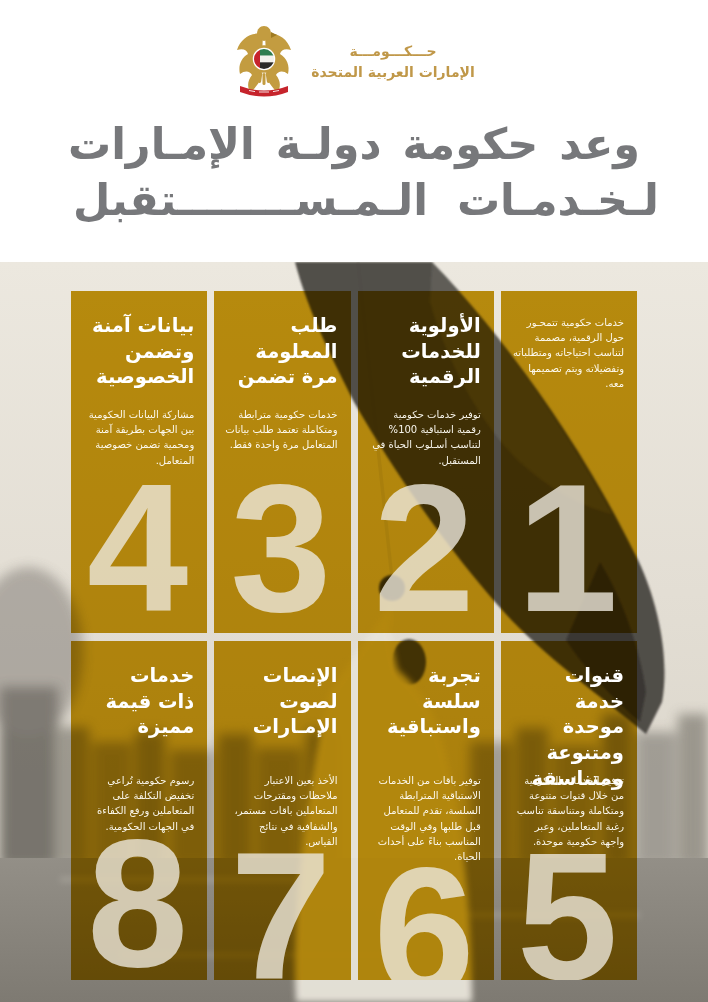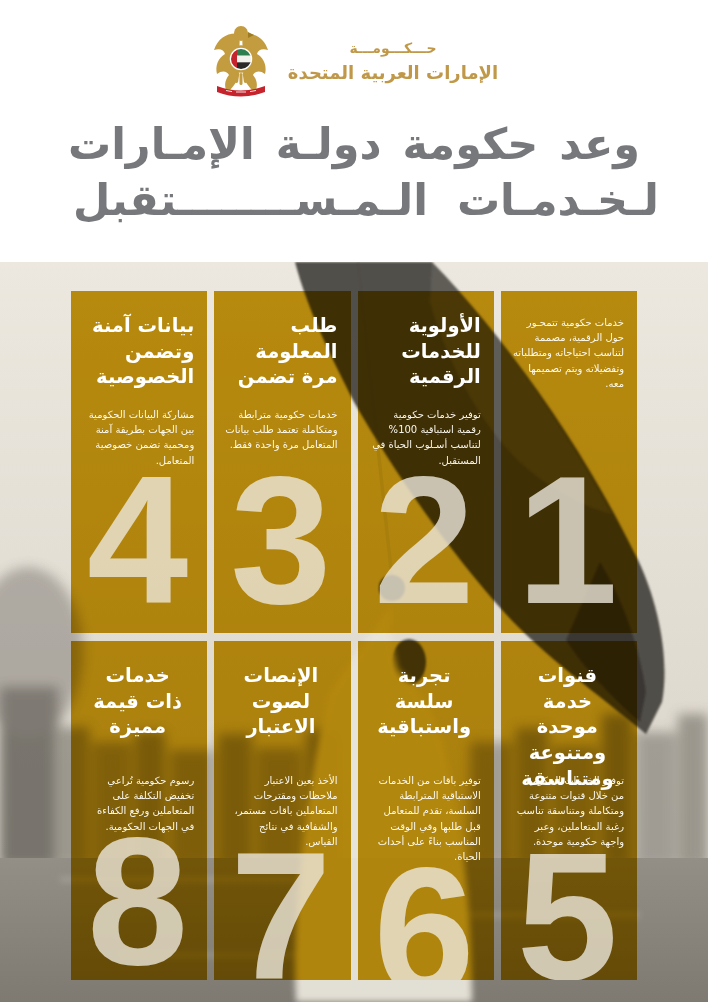--- a/index.html
+++ b/index.html
@@ -7,21 +7,21 @@
     width:708px;height:1002px;position:relative;overflow:hidden;
     background:#ffffff;
     font-family:"DejaVu Sans",sans-serif;
   }
   
   .photo-bg{position:absolute;top:262px;left:0;width:708px;height:740px;}
   
   .header{position:absolute;top:24px;left:0;width:708px;display:flex;justify-content:center;align-items:center;gap:16px;}
   .gov-text{direction:rtl;text-align:center;color:#C09849;font-weight:bold;line-height:1.5;}
   .gov-text .l1{font-size:14px;}
-  .gov-text .l2{font-size:18px;}
+  .gov-text .l2{font-size:14px;}
   
   .poster-title{
     position:absolute;top:116px;left:0;width:708px;
     direction:rtl;text-align:center;color:#77787B;font-weight:bold;
     font-size:43px;line-height:56px;
   }
   .poster-title .t1{word-spacing:6px;}
   .poster-title .t2{word-spacing:14px;margin-left:24px;}
   
   .cards-grid{
@@ -29,28 +29,28 @@
     display:grid;direction:rtl;
     grid-template-columns:repeat(4,1fr);
     grid-template-rows:342px 339px;
     column-gap:7px;row-gap:8px;
   }
   .card{position:relative;overflow:hidden;}
   .card-tint{position:absolute;inset:0;background:#C6980F;mix-blend-mode:multiply;}
   .card-content{
     position:relative;height:100%;box-sizing:border-box;
     display:flex;flex-direction:column;
-    padding:22px 13px 16px 10px;direction:rtl;
+    padding:22px 13px 8px 10px;direction:rtl;
   }
   .card-title{
     color:#ffffff;font-weight:bold;font-size:19.5px;line-height:1.32;
     text-align:right;white-space:pre-line;
   }
   .r1 .card-title{min-height:92px;}
-  .r2 .card-title{min-height:108px;text-align:center;}
+  .r2 .card-title{min-height:108px;}
   .card-desc{
     color:rgba(255,253,246,0.96);font-size:10px;line-height:1.52;
     text-align:right;margin-top:2px;
   }
   .card-number{
     margin-top:auto;text-align:center;
     font-family:"Liberation Sans",sans-serif;font-weight:bold;
     font-size:182px;line-height:0.74;color:#EDE8DD;opacity:0.8;
   }
   .r1 .card-number{margin-bottom:9px;}
@@ -230,21 +230,21 @@
       <div class="card-desc">توفير باقات من الخدمات الاستباقية المترابطة السلسة، تقدم للمتعامل قبل طلبها وفي الوقت المناسب بناءً على أحداث الحياة.</div>
       <div class="card-number">6</div>
     </div>
   </div>
 
   <div class="card r2">
     <div class="card-tint"></div>
     <div class="card-content">
       <div class="card-title">الإنصات
 لصوت
-الاعتبار</div>
+الإمـارات</div>
       <div class="card-desc">الأخذ بعين الاعتبار ملاحظات ومقترحات المتعاملين باقات مستمر، والشفافية في نتائج القياس.</div>
       <div class="card-number">7</div>
     </div>
   </div>
 
   <div class="card r2">
     <div class="card-tint"></div>
     <div class="card-content">
       <div class="card-title">خدمات
 ذات قيمة

